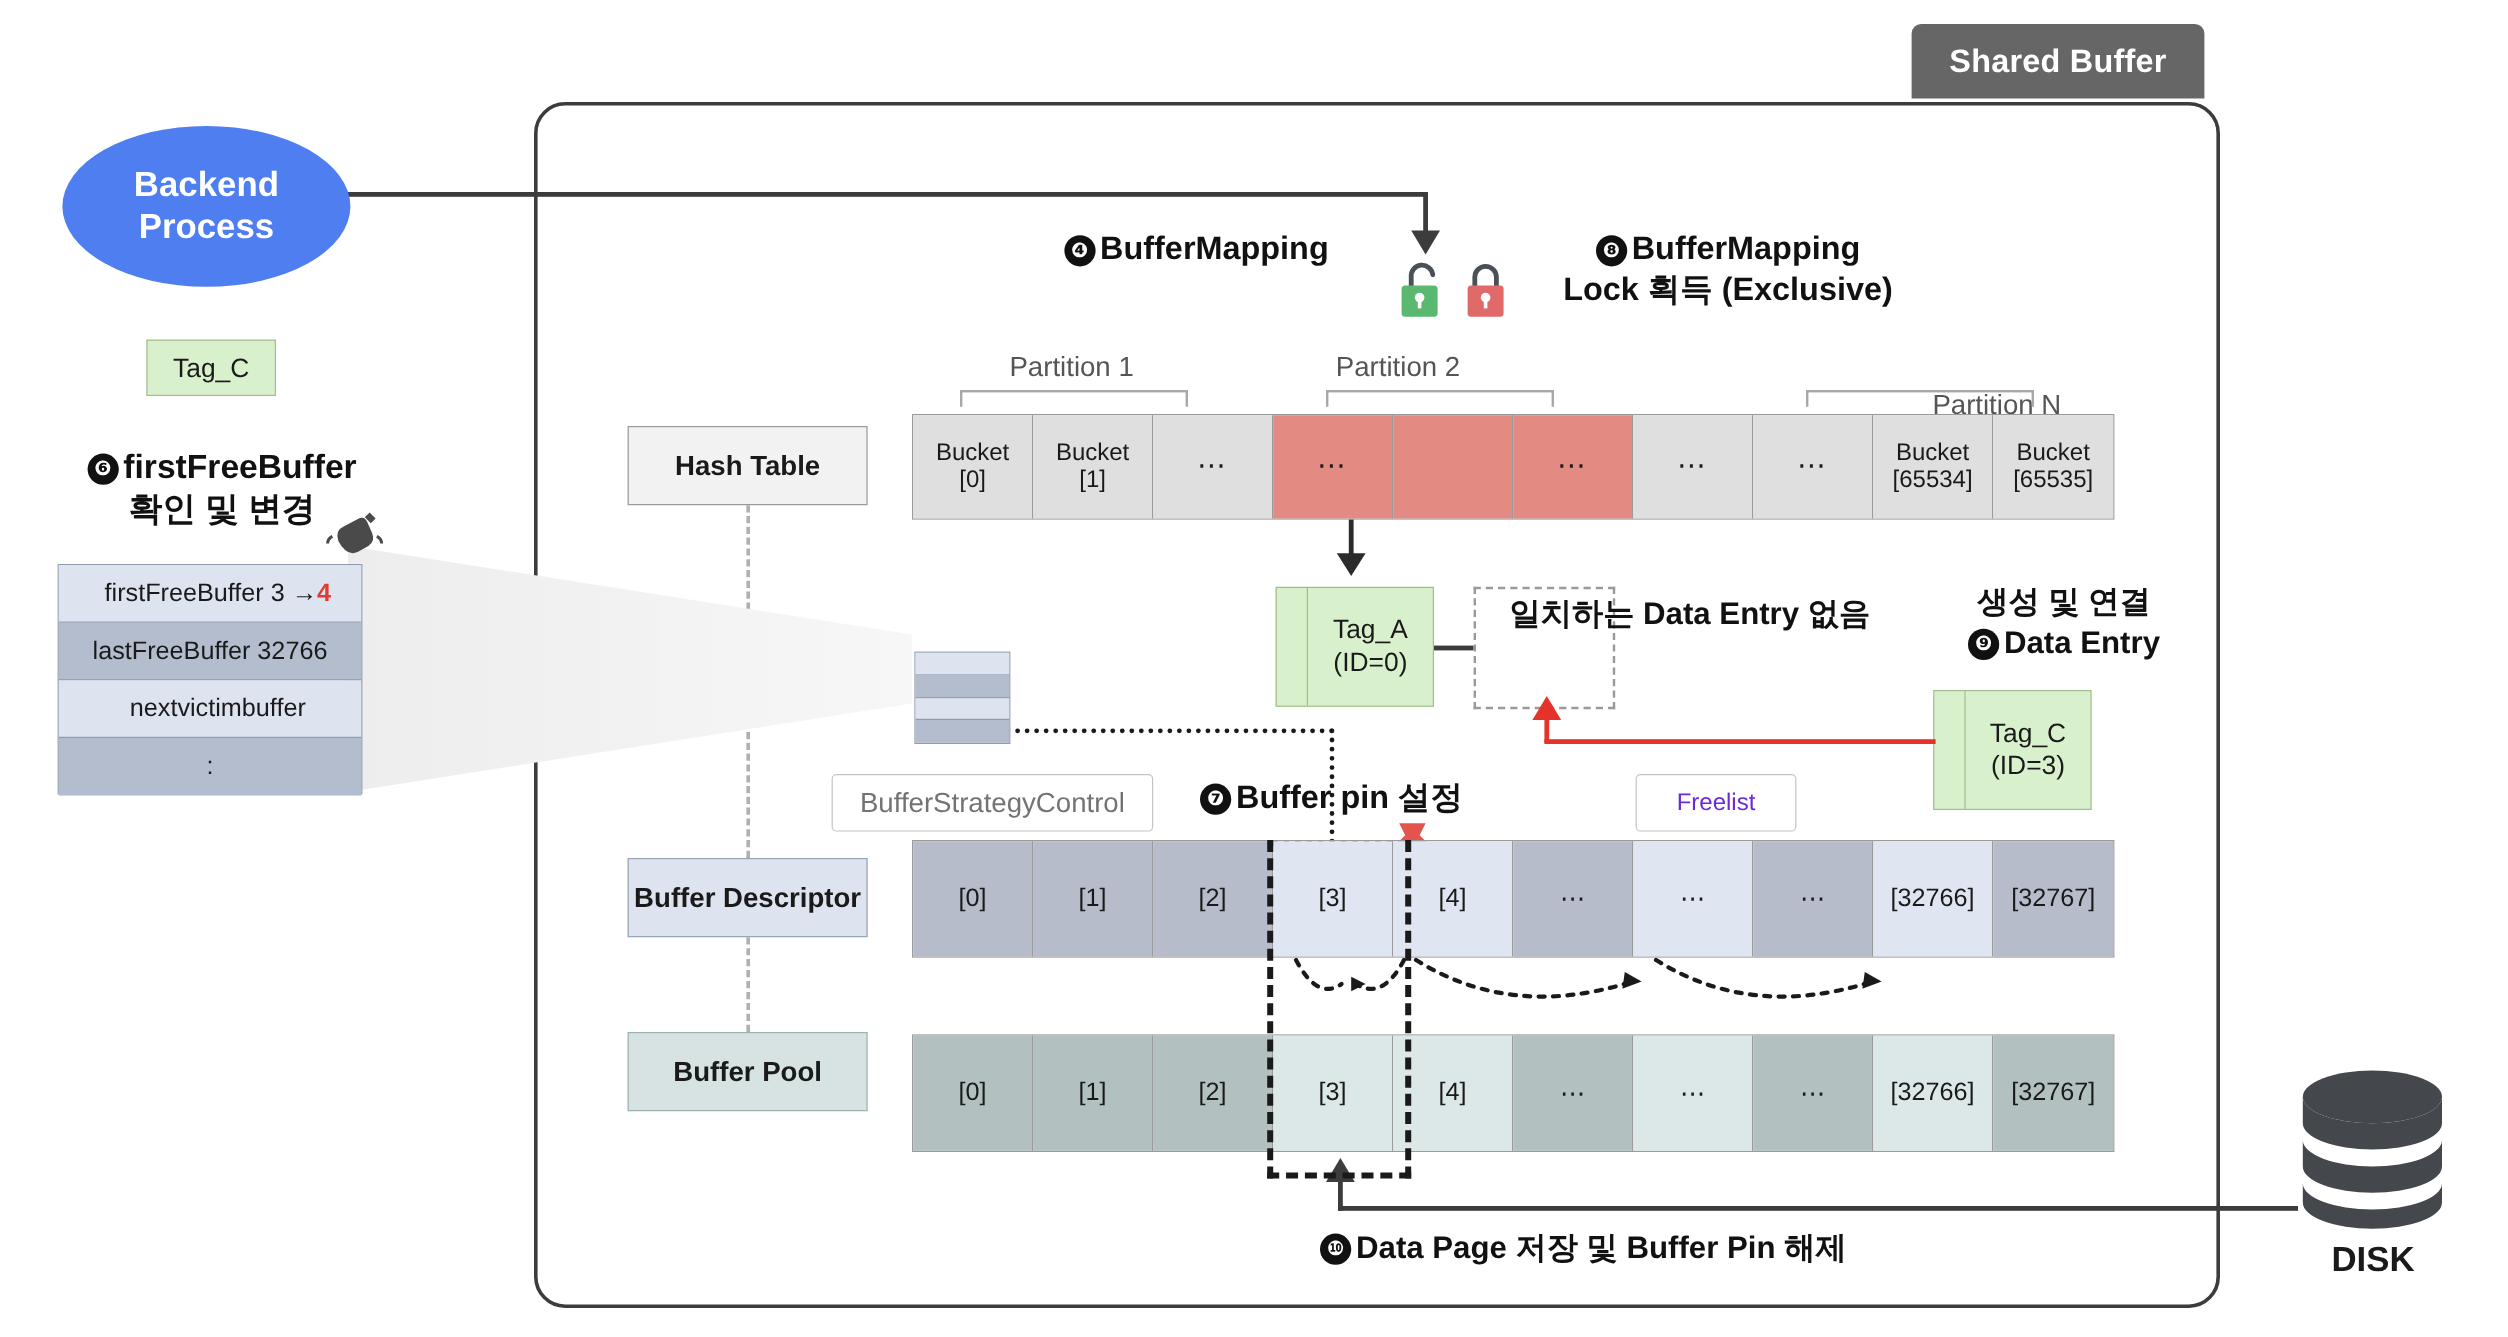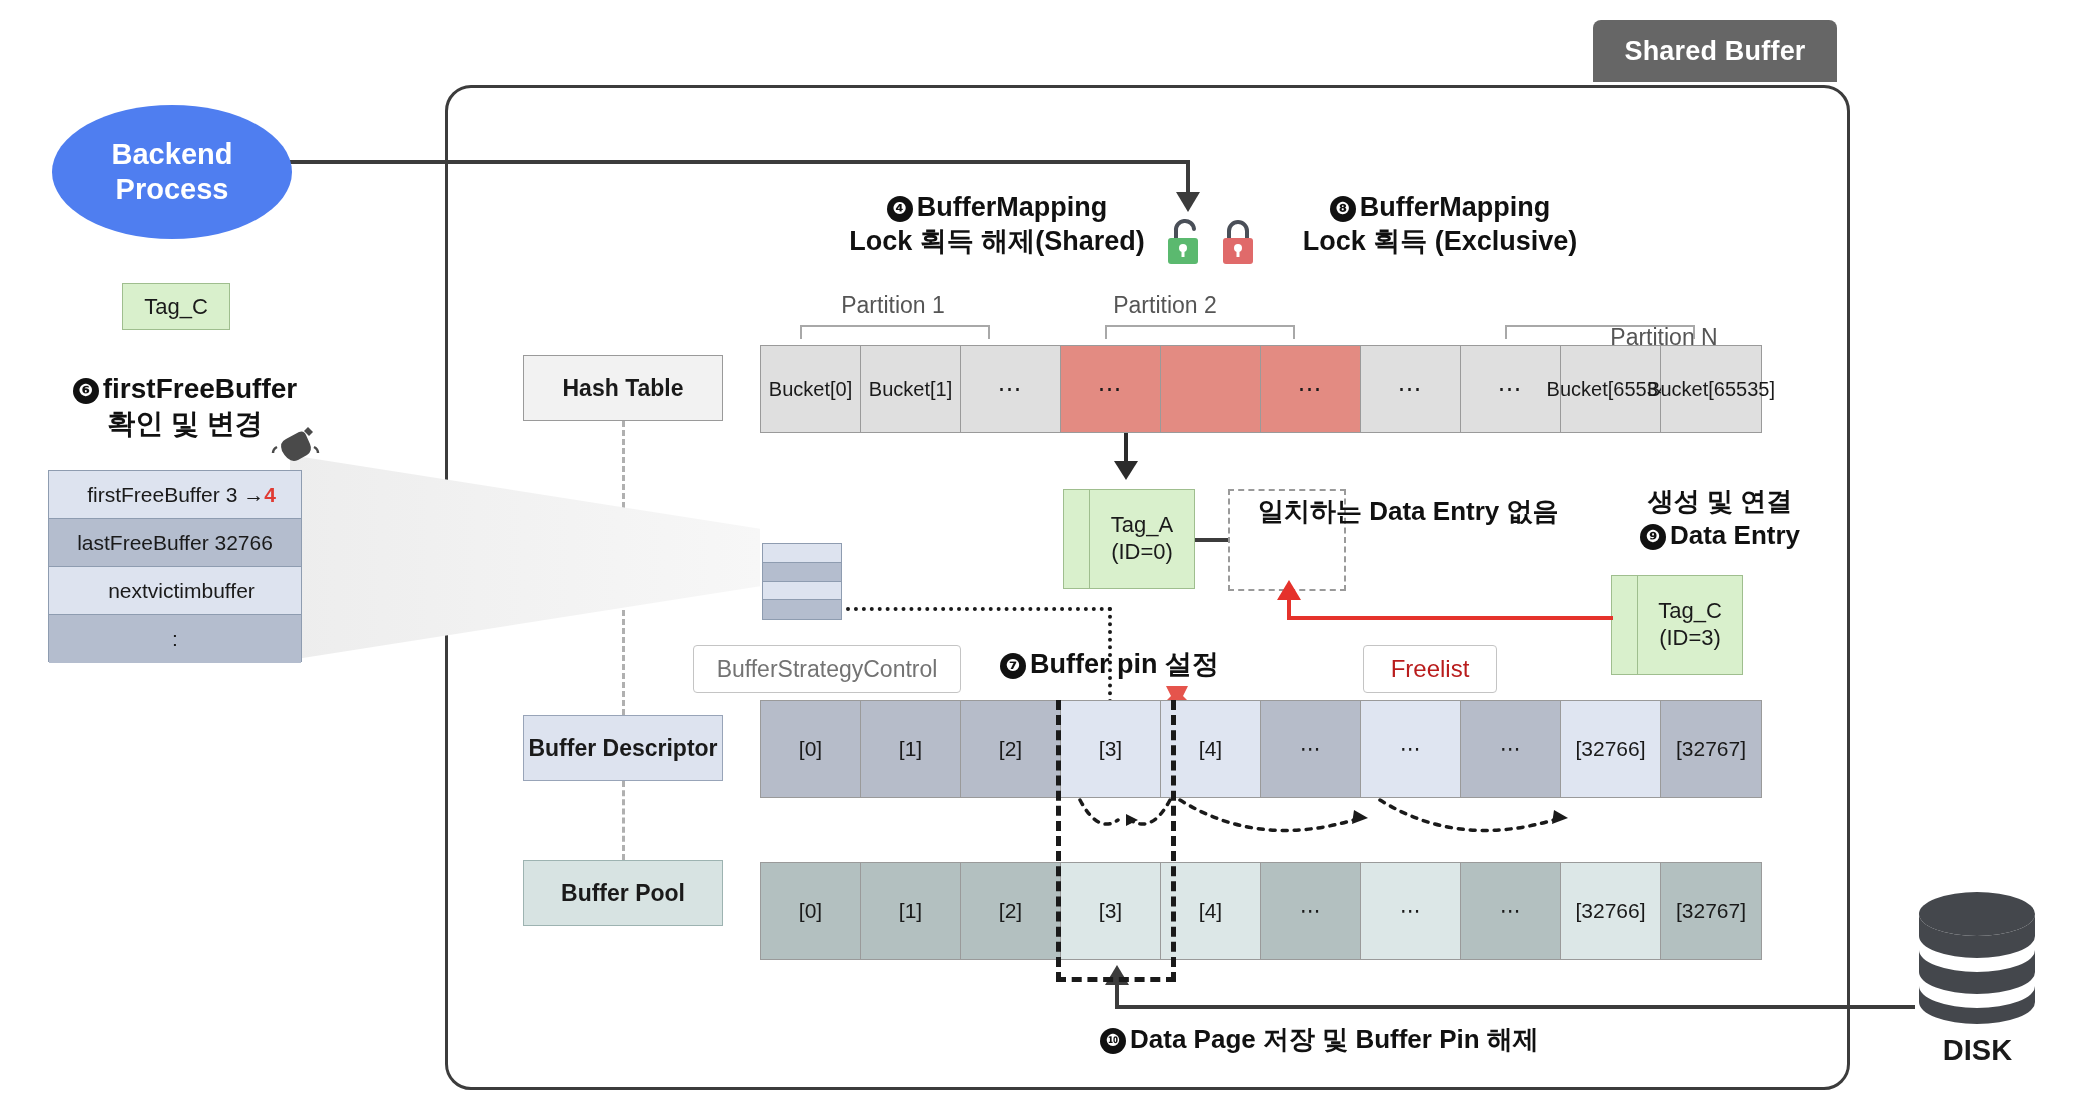--- a/index.html
+++ b/index.html
@@ -159,21 +159,21 @@
 
   
   #hash-row {
     left: 760px; top: 345px; height: 88px;
     display: flex;
     border: 1px solid #9a9a9a;
   }
   #hash-row .cell {
     width: 100px; height: 100%;
     border-right: 1px solid #9a9a9a;
-    display: flex; 
+    display: flex; flex-direction: column;
     align-items: center; justify-content: center;
     font-size: 20px; color: #1a1a1a; line-height: 1.15;
     background: #dfdfdf;
   }
   #hash-row .cell:last-child { border-right: none; }
   #hash-row .cell.hot { background: #e38b82; }
   #hash-row .cell .dots { font-size: 24px; letter-spacing: 2px; }
 
   
   #hash-down-line { left: 1124px; top: 433px; width: 4px; height: 32px; background: #2b2b2b; }
@@ -257,21 +257,21 @@
   #bsc-dotted-v {
     left: 1108px; top: 607px; width: 0; height: 96px;
     border-left: 4px dotted #1a1a1a;
   }
 
   
   #freelist-box {
     left: 1363px; top: 645px; width: 134px; height: 48px;
     background: #fff; border: 1px solid #c4c4c4; border-radius: 4px;
     display: flex; align-items: center; justify-content: center;
-    font-size: 24px; color: #b91c1c;
+    font-size: 20px; color: #6d28d9;
   }
 
   
   #step7-text {
     left: 1000px; top: 646px; width: 330px;
     font-size: 27px; font-weight: bold; color: #111;
   }
   
   #pin-dotted-h { left: 1060px; top: 700px; width: 110px; height: 0; border-top: 5px dotted #1a1a1a; }
   #pin-icon { left: 1158px; top: 682px; width: 38px; height: 40px; }
@@ -371,21 +371,20 @@
 </svg>
 
 <div class="abs side-label" id="label-hash-table">Hash Table</div>
 <div class="abs side-label" id="label-buffer-descriptor">Buffer Descriptor</div>
 <div class="abs side-label" id="label-buffer-pool">Buffer Pool</div>
 <div class="abs vdash" id="vdash-1"></div>
 <div class="abs vdash" id="vdash-2"></div>
 
 <div class="abs" id="step5-text">
   <div><span class="num-circle">❹</span><span>BufferMapping</span></div>
-  <div>Lock 획득 해제(Shared)</div>
 </div>
 <div class="abs" id="step8-text">
   <div><span class="num-circle">❽</span><span>BufferMapping</span></div>
   <div>Lock 획득 (Exclusive)</div>
 </div>
 
 <svg class="abs" id="lock-green" viewBox="0 0 40 48">
   <path d="M11 20 V13 a9 9 0 0 1 18 -2" stroke="#4a4f58" stroke-width="4" fill="none" stroke-linecap="round"></path>
   <rect x="3" y="20" width="30" height="26" rx="3" fill="#5bb96f"></rect>
   <circle cx="18" cy="30" r="4" fill="#ffffff"></circle>

